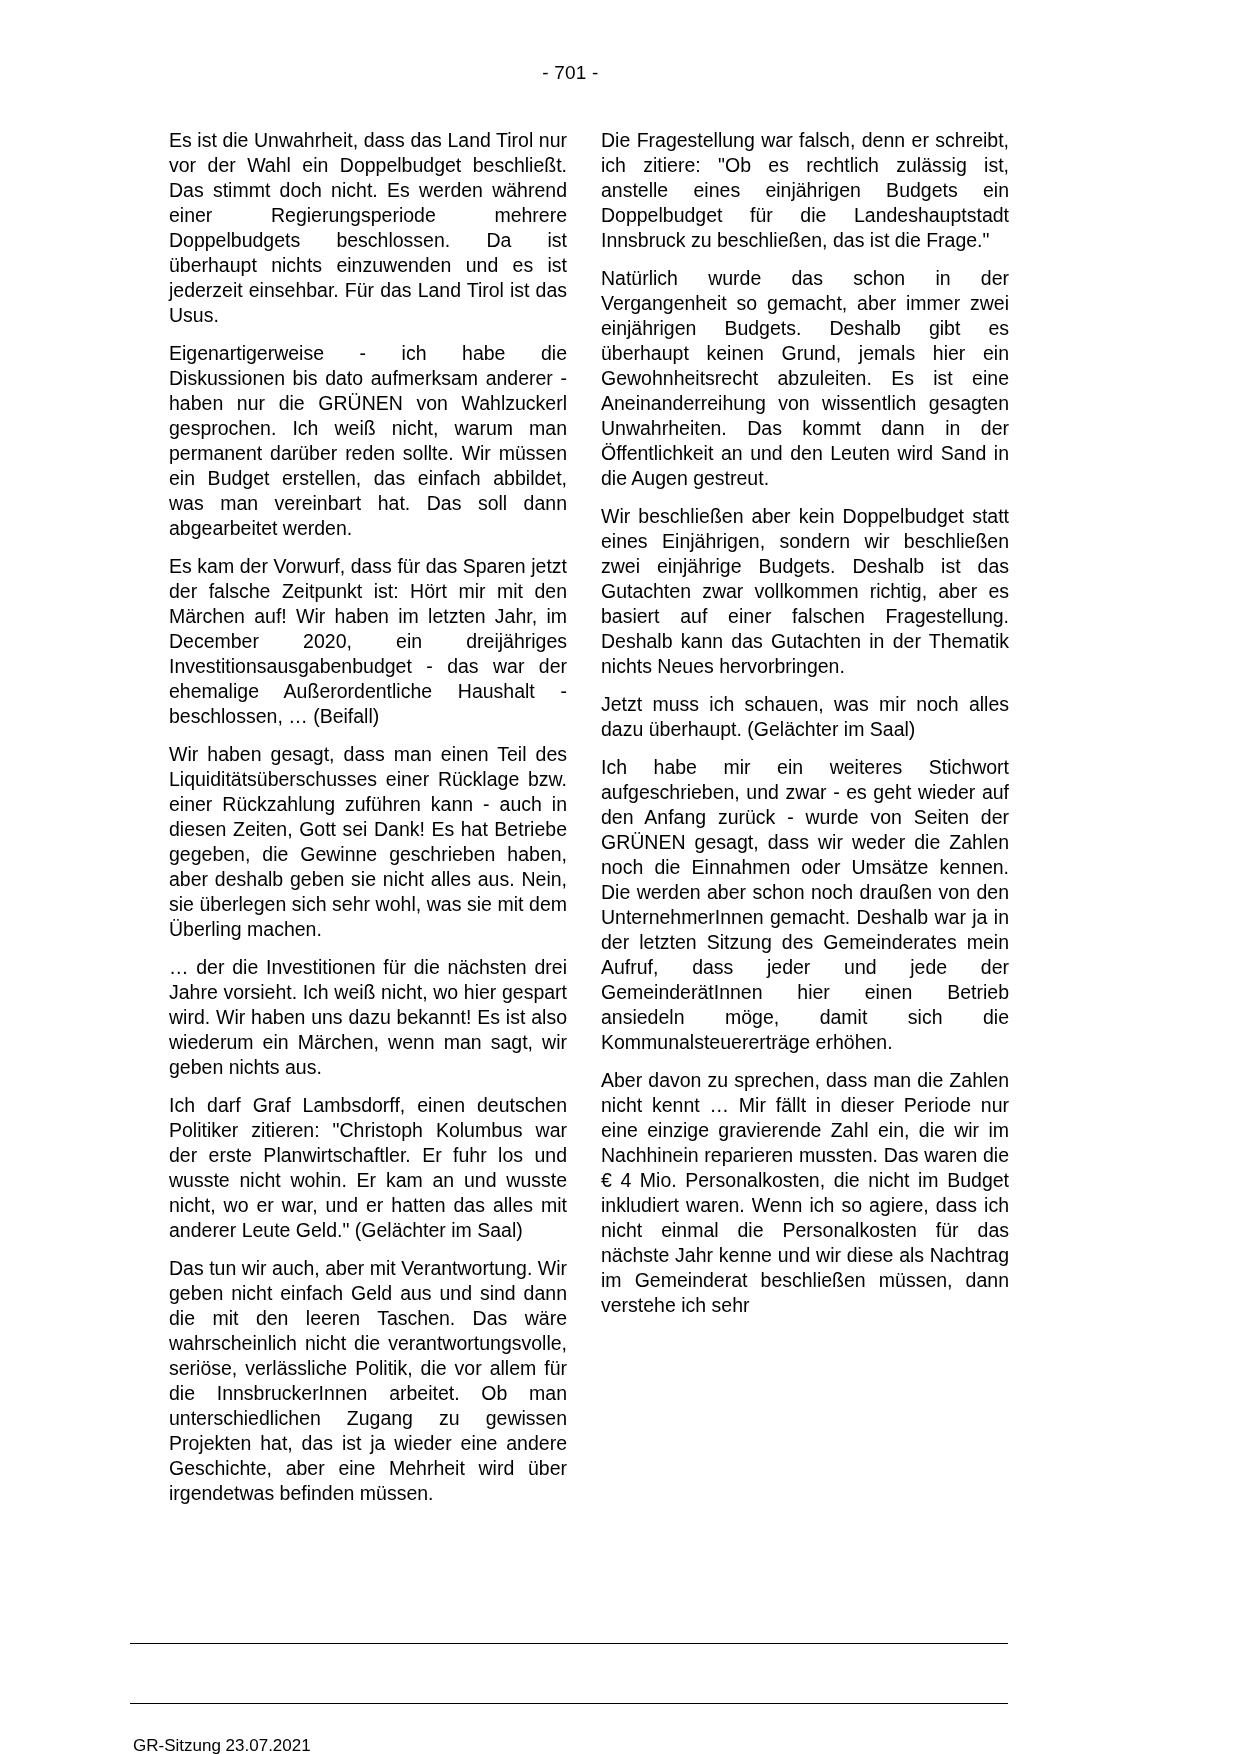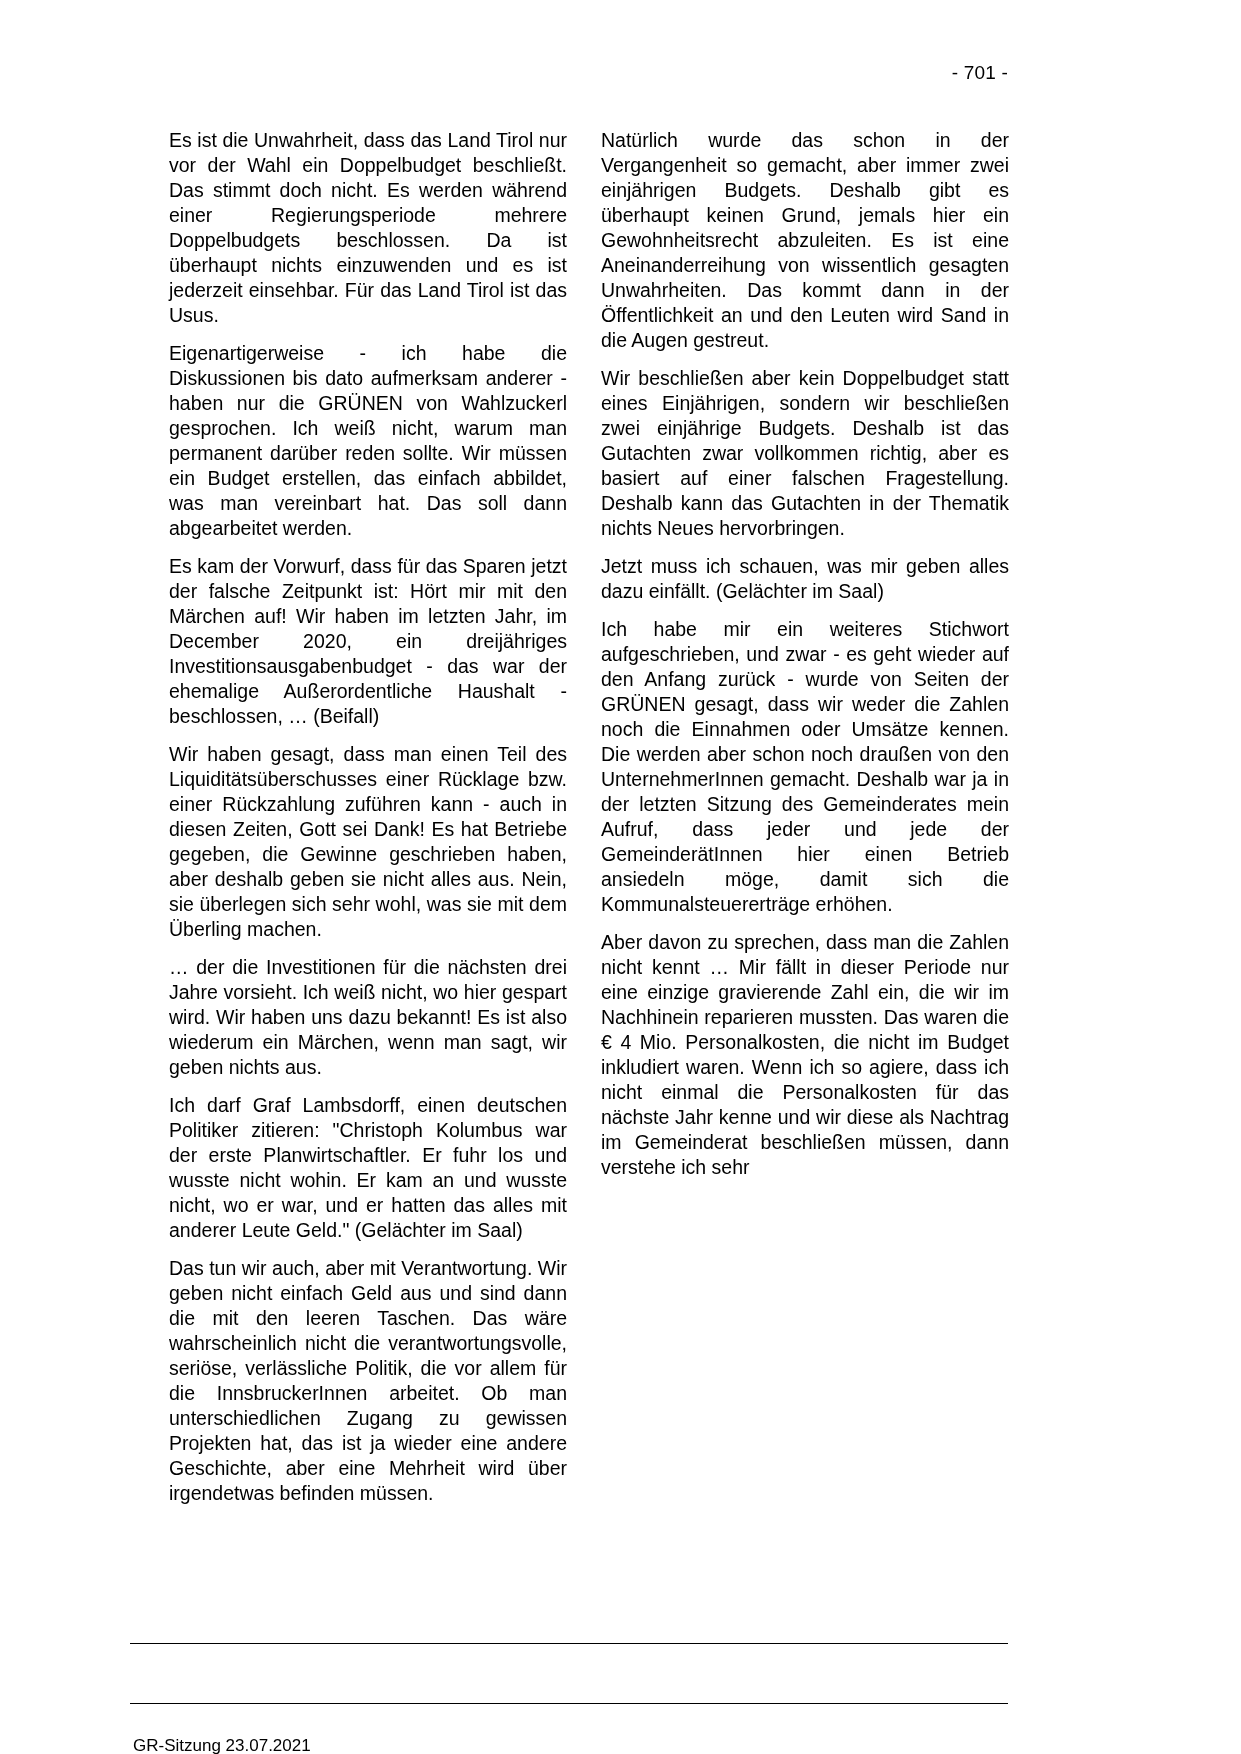--- a/index.html
+++ b/index.html
@@ -13,21 +13,21 @@
     height: 1754px;
     font-family: "Liberation Sans", sans-serif;
     color: #000000;
     overflow: hidden;
   }
   .page-number {
     position: absolute;
     top: 62px;
     left: 133px;
     width: 875px;
-    text-align: right;
+    text-align: center;
     font-size: 19px;
     letter-spacing: 0.2px;
   }
   .col {
     position: absolute;
     top: 128px;
     font-size: 19.5px;
     line-height: 25px;
     text-align: justify;
     hyphens: auto;
@@ -70,23 +70,24 @@
     <p class="para">Es ist die Unwahrheit, dass das Land Tirol nur vor der Wahl ein Doppelbudget beschließt. Das stimmt doch nicht. Es werden während einer Regierungsperiode mehrere Doppelbudgets beschlossen. Da ist überhaupt nichts einzuwenden und es ist jederzeit einsehbar. Für das Land Tirol ist das Usus.</p>
     <p class="para">Eigenartigerweise - ich habe die Diskussionen bis dato aufmerksam anderer - haben nur die GRÜNEN von Wahlzuckerl gesprochen. Ich weiß nicht, warum man permanent darüber reden sollte. Wir müssen ein Budget erstellen, das einfach abbildet, was man vereinbart hat. Das soll dann abgearbeitet werden.</p>
     <p class="para">Es kam der Vorwurf, dass für das Sparen jetzt der falsche Zeitpunkt ist: Hört mir mit den Märchen auf! Wir haben im letzten Jahr, im December 2020, ein dreijähriges Investitionsausgabenbudget - das war der ehemalige Außerordentliche Haushalt - beschlossen, … (Beifall)</p>
     <p class="para">Wir haben gesagt, dass man einen Teil des Liquiditätsüberschusses einer Rücklage bzw. einer Rückzahlung zuführen kann - auch in diesen Zeiten, Gott sei Dank! Es hat Betriebe gegeben, die Gewinne geschrieben haben, aber deshalb geben sie nicht alles aus. Nein, sie überlegen sich sehr wohl, was sie mit dem Überling machen.</p>
     <p class="para">… der die Investitionen für die nächsten drei Jahre vorsieht. Ich weiß nicht, wo hier gespart wird. Wir haben uns dazu bekannt! Es ist also wiederum ein Märchen, wenn man sagt, wir geben nichts aus.</p>
     <p class="para">Ich darf Graf Lambsdorff, einen deutschen Politiker zitieren: "Christoph Kolumbus war der erste Planwirtschaftler. Er fuhr los und wusste nicht wohin. Er kam an und wusste nicht, wo er war, und er hatten das alles mit anderer Leute Geld." (Gelächter im Saal)</p>
     <p class="para">Das tun wir auch, aber mit Verantwortung. Wir geben nicht einfach Geld aus und sind dann die mit den leeren Taschen. Das wäre wahrscheinlich nicht die verantwortungsvolle, seriöse, verlässliche Politik, die vor allem für die InnsbruckerInnen arbeitet. Ob man unterschiedlichen Zugang zu gewissen Projekten hat, das ist ja wieder eine andere Geschichte, aber eine Mehrheit wird über irgendetwas befinden müssen.</p>
   </div>
 
 <div class="col col-right">
+    <p class="para">Die Fragestellung war falsch, denn er schreibt, ich zitiere: "Ob es rechtlich zulässig ist, anstelle eines einjährigen Budgets ein Doppelbudget für die Landeshauptstadt Innsbruck zu beschließen, das ist die Frage."</p>
     <p class="para">Natürlich wurde das schon in der Vergangenheit so gemacht, aber immer zwei einjährigen Budgets. Deshalb gibt es überhaupt keinen Grund, jemals hier ein Gewohnheitsrecht abzuleiten. Es ist eine Aneinanderreihung von wissentlich gesagten Unwahrheiten. Das kommt dann in der Öffentlichkeit an und den Leuten wird Sand in die Augen gestreut.</p>
     <p class="para">Wir beschließen aber kein Doppelbudget statt eines Einjährigen, sondern wir beschließen zwei einjährige Budgets. Deshalb ist das Gutachten zwar vollkommen richtig, aber es basiert auf einer falschen Fragestellung. Deshalb kann das Gutachten in der Thematik nichts Neues hervorbringen.</p>
-    <p class="para">Jetzt muss ich schauen, was mir geben alles dazu einfällt. (Gelächter im Saal)</p>
+    <p class="para">Jetzt muss ich schauen, was mir noch alles dazu überhaupt. (Gelächter im Saal)</p>
     <p class="para">Ich habe mir ein weiteres Stichwort aufgeschrieben, und zwar - es geht wieder auf den Anfang zurück - wurde von Seiten der GRÜNEN gesagt, dass wir weder die Zahlen noch die Einnahmen oder Umsätze kennen. Die werden aber schon noch draußen von den UnternehmerInnen gemacht. Deshalb war ja in der letzten Sitzung des Gemeinderates mein Aufruf, dass jeder und jede der GemeinderätInnen hier einen Betrieb ansiedeln möge, damit sich die Kommunalsteuererträge erhöhen.</p>
     <p class="para">Aber davon zu sprechen, dass man die Zahlen nicht kennt … Mir fällt in dieser Periode nur eine einzige gravierende Zahl ein, die wir im Nachhinein reparieren mussten. Das waren die € 4 Mio. Personalkosten, die nicht im Budget inkludiert waren. Wenn ich so agiere, dass ich nicht einmal die Personalkosten für das nächste Jahr kenne und wir diese als Nachtrag im Gemeinderat beschließen müssen, dann verstehe ich sehr</p>
   </div>
 
 <div class="footer-line footer-line-top"></div>
 
 <div class="footer-text">GR-Sitzung 23.07.2021</div>
 
 <div class="footer-line footer-line-bottom"></div>
 

